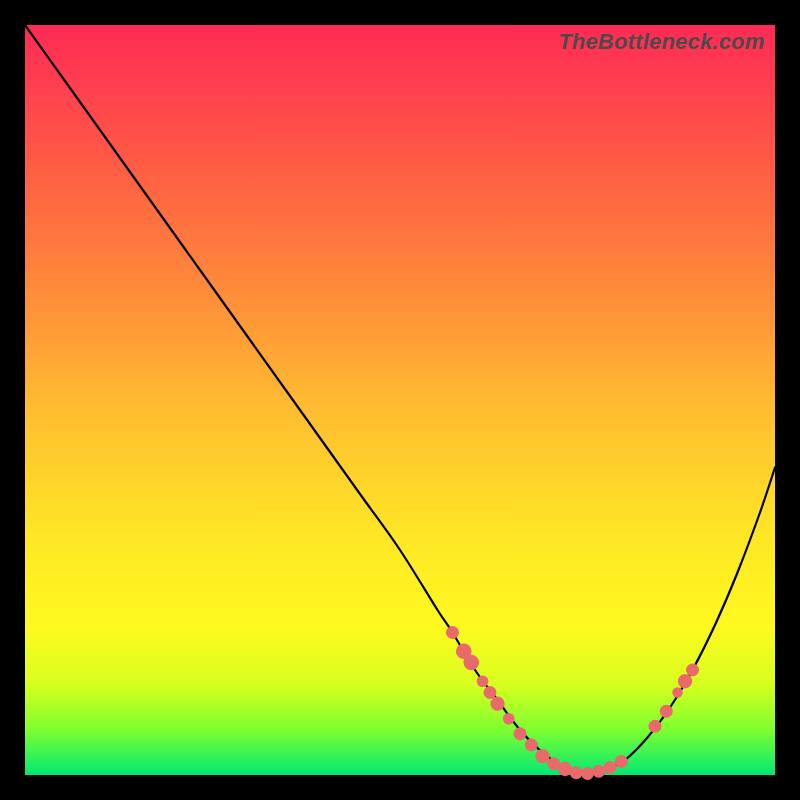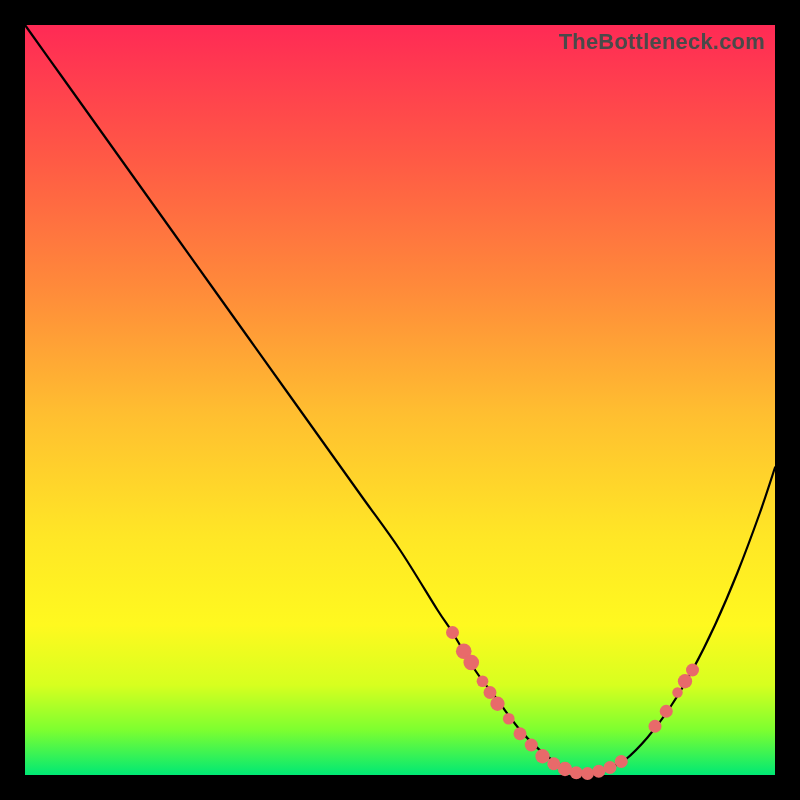--- a/index.html
+++ b/index.html
@@ -21,20 +21,21 @@
       #ff2a55 0%,
       #ff5a45 18%,
       #ff8a3a 35%,
       #ffbf30 52%,
       #ffe626 68%,
       #fff91f 80%,
       #d7ff1f 88%,
       #7dff30 94%,
       #00e874 100%
     );
+    font-style: italic;
   }
   .watermark {
     position: absolute;
     top: 4px;
     right: 10px;
     color: #4a4a4a;
     font-size: 22px;
     font-weight: 600;
     letter-spacing: 0.2px;
     user-select: none;

